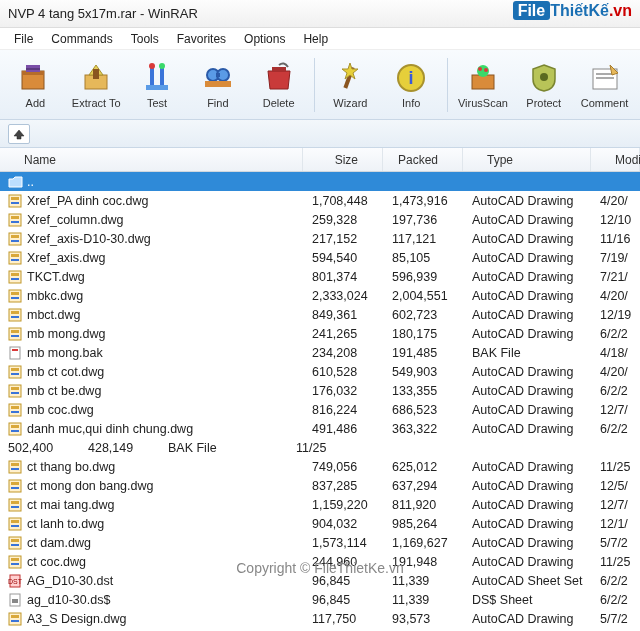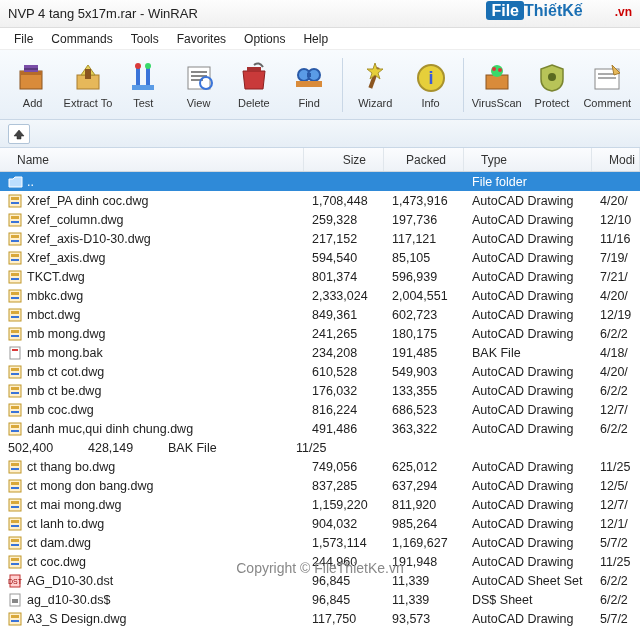--- a/index.html
+++ b/index.html
@@ -3,35 +3,35 @@
 <meta charset="utf-8">
 <style>
 * { box-sizing: border-box; margin: 0; padding: 0; font-family: "Segoe UI", Tahoma, sans-serif; }
 body { background: #fff; width: 640px; height: 631px; overflow: hidden; position: relative; }
 
 .titlebar { height: 28px; background: linear-gradient(#fdfdfd,#f0f0f0); border-bottom: 1px solid #ddd; display: flex; align-items: center; padding: 12px 8px; font-size: 13px; position: relative; }
 .titlebar .title { color: #222; }
 .watermark-logo { position: absolute; right: 8px; top: 2px; font-weight: bold; font-size: 16px; }
 .watermark-logo .f { background:#1a6fb3; color:#fff; padding:1px 5px; border-radius:3px; }
 .watermark-logo .t { color:#1a6fb3; }
-.watermark-logo .v { color:#c00; font-size:12px;margin-left:32px; }
+.watermark-logo .v { color:#c00; font-size:16px; }
 
 .menubar { height: 22px; display: flex; align-items: center; padding: 0 6px; font-size: 12px; color: #222; gap: 2px; border-bottom:1px solid #eee;}
 .menubar div { padding: 2px 8px; cursor: default; }
 
 .toolbar { height: 70px; background: linear-gradient(#f8fbfe,#e8f0f8); border-bottom: 1px solid #c9d7e6; display: flex; align-items: center; padding: 4px 6px; gap: 2px; }
 .tbtn { width: 64px; height: 62px; display: flex; flex-direction: column; align-items: center; justify-content: center; font-size: 11px; color: #333; cursor: pointer; border:1px solid transparent; border-radius:3px;}
 .tbtn .ticon { width: 34px; height: 34px; margin-bottom: 2px; display:flex; align-items:center; justify-content:center;}
 .sep { width:1px; height:54px; background:#c9d7e6; margin:0 4px;}
 
 .pathbar { height: 28px; background: linear-gradient(#f3f7fb,#e6eef6); border-bottom:1px solid #c9d7e6; display:flex; align-items:center; padding:0 8px;}
 .upbtn { width:22px; height:20px; border:1px solid #b0c4d8; background:#fff; display:flex; align-items:center; justify-content:center; font-size:12px; cursor:pointer; border-radius:2px;}
 
 .listhdr { display:flex; height:24px; border-bottom:1px solid #d0d7de; font-size:12px; color:#333; background: linear-gradient(#fbfcfe,#eef2f7);}
-.listhdr > div { padding:4px 17px; border-right:1px solid #e0e6ec; display:flex; align-items:center;}
+.listhdr > div { padding:4px 24px; border-right:1px solid #e0e6ec; display:flex; align-items:center;}
 .col-name{ flex:1 1 auto; min-width:0;}
 .col-size{ width:80px; justify-content:flex-end;}
 .col-packed{ width:80px; justify-content:flex-end;}
 .col-type{ width:128px;}
 .col-mod{ width:48px;}
 
 .rows { font-size:12.5px; color:#222; }
 .row { display:flex; height:19px; align-items:center;}
 .row.sel { background:#2f8ad8; color:#fff;}
 .row > div { padding: 1px 8px; overflow:hidden; white-space:nowrap;}
@@ -91,49 +91,37 @@
           <rect x="6" y="24" width="22" height="5" fill="#5a9be6"></rect>
           <circle cx="12" cy="5" r="3" fill="#d93a3a"></circle>
           <circle cx="22" cy="5" r="3" fill="#3ad96a"></circle>
         </svg>
       </div>
       <span>Test</span>
     </div>
     <div class="tbtn">
       <div class="ticon">
         <svg width="34" height="34" viewBox="0 0 34 34">
-          <rect x="6" y="6" width="22" height="22" fill="#fff" stroke="#888"></rect>
-          <rect x="9" y="10" width="16" height="2" fill="#888"></rect>
-          <rect x="9" y="14" width="16" height="2" fill="#888"></rect>
-          <rect x="9" y="18" width="12" height="2" fill="#888"></rect>
-          <circle cx="24" cy="22" r="6" fill="none" stroke="#3a74d9" stroke-width="2"></circle>
-        </svg>
-      </div>
-      <span>View</span>
-    </div>
-    <div class="tbtn">
-      <div class="ticon">
-        <svg width="34" height="34" viewBox="0 0 34 34">
-          <path d="M8 28 L6 10 L28 10 L26 28 Z" fill="#c93a3a" stroke="#8a2020"></path>
-          <rect x="10" y="6" width="14" height="4" fill="#a83030"></rect>
-          <path d="M17 4 Q22 0 26 6" fill="none" stroke="#666" stroke-width="2"></path>
-        </svg>
-      </div>
-      <span>Delete</span>
-    </div>
-    <div class="tbtn">
-      <div class="ticon">
-        <svg width="34" height="34" viewBox="0 0 34 34">
           <circle cx="12" cy="14" r="6" fill="#5a9be6" stroke="#2a5aa8" stroke-width="2"></circle>
           <circle cx="22" cy="14" r="6" fill="#5a9be6" stroke="#2a5aa8" stroke-width="2"></circle>
           <rect x="15" y="12" width="4" height="4" fill="#2a5aa8"></rect>
           <rect x="4" y="20" width="26" height="6" fill="#d98b3a"></rect>
         </svg>
       </div>
       <span>Find</span>
+    </div>
+    <div class="tbtn">
+      <div class="ticon">
+        <svg width="34" height="34" viewBox="0 0 34 34">
+          <path d="M8 28 L6 10 L28 10 L26 28 Z" fill="#c93a3a" stroke="#8a2020"></path>
+          <rect x="10" y="6" width="14" height="4" fill="#a83030"></rect>
+          <path d="M17 4 Q22 0 26 6" fill="none" stroke="#666" stroke-width="2"></path>
+        </svg>
+      </div>
+      <span>Delete</span>
     </div>
     <div class="sep"></div>
     <div class="tbtn">
       <div class="ticon">
         <svg width="34" height="34" viewBox="0 0 34 34">
           <rect x="14" y="6" width="4" height="22" fill="#8a5520" transform="rotate(20 17 17)"></rect>
           <polygon points="17,2 19,8 25,8 20,12 22,18 17,14 12,18 14,12 9,8 15,8" fill="#e6cf3a" stroke="#a8922e"></polygon>
         </svg>
       </div>
       <span>Wizard</span>
@@ -202,21 +190,20 @@
       <div class="col-name">
         <span class="ficon">
           <svg width="15" height="14">
             <path d="M1 4 L5 4 L7 2 L14 2 L14 12 L1 12 Z" fill="#bcdfff" stroke="#fff"></path>
           </svg>
         </span>
         <span>..</span>
       </div>
       <div class="col-size"></div>
       <div class="col-packed"></div>
-      <div class="col-type">File folder</div>
       <div class="col-mod"></div>
     </div>
     <div class="row">
       <div class="col-name">
         <span class="ficon">
           <svg width="15" height="14">
             <rect x="1" y="1" width="12" height="12" fill="#fff0cc" stroke="#c0972a"></rect>
             <rect x="3" y="3" width="8" height="3" fill="#d9a83a"></rect>
             <rect x="3" y="8" width="8" height="2" fill="#3a74d9"></rect>
           </svg>
@@ -459,21 +446,21 @@
     </div>
     <div class="row">
       <div class="col-name">
         <span class="ficon">
           <svg width="15" height="14">
             <rect x="1" y="1" width="12" height="12" fill="#fff0cc" stroke="#c0972a"></rect>
             <rect x="3" y="3" width="8" height="3" fill="#d9a83a"></rect>
             <rect x="3" y="8" width="8" height="2" fill="#3a74d9"></rect>
           </svg>
         </span>
-        <span>ct mai mong.dwg</span>
+        <span>ct mai tang.dwg</span>
       </div>
       <div class="col-size">1,159,220</div>
       <div class="col-packed">811,920</div>
       <div class="col-type">AutoCAD Drawing</div>
       <div class="col-mod">12/7/</div>
     </div>
     <div class="row">
       <div class="col-name">
         <span class="ficon">
           <svg width="15" height="14">

